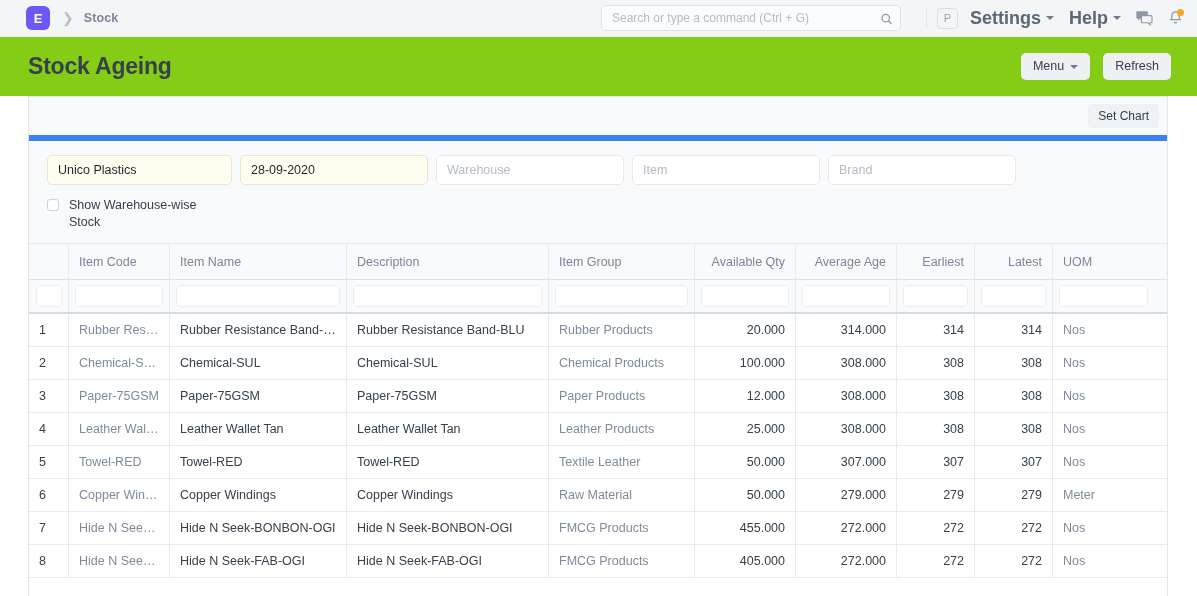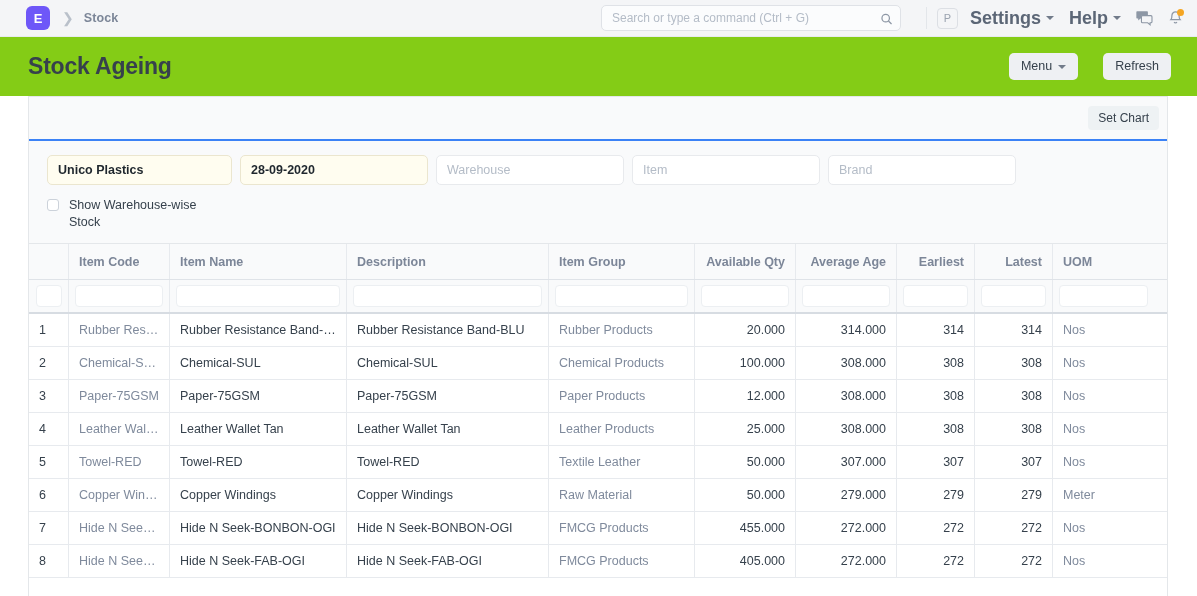--- a/index.html
+++ b/index.html
@@ -119,21 +119,21 @@
     align-items: center;
     padding: 0 26px 0 28px;
     background: #84cc16;
   }
   .page-title {
     font-size: 23px;
     font-weight: bold;
     color: #36414c;
     letter-spacing: -.2px;
   }
-  .head-actions { margin-left: auto; display: flex; gap: 25px; }
+  .head-actions { margin-left: auto; display: flex; gap: 13px; }
   .btn {
     background: #eef0f3;
     border: none;
     border-radius: 5px;
     font-size: 12.5px;
     color: #36414c;
     font-family: "Liberation Sans", sans-serif;
     padding: 7px 12px;
     display: flex; align-items: center; gap: 6px;
     cursor: pointer;
@@ -148,21 +148,21 @@
   .container {
     border: 1px solid #e4e7ea;
     border-bottom: none;
     background: #fff;
     height: 100%;
   }
 
   
   .chart-section {
     background: #f9fafb;
-    border-bottom: 2px solid #3b82f6;
+    border-bottom: 6px solid #3b82f6;
     height: 44px;
     display: flex;
     align-items: center;
     justify-content: flex-end;
     padding-right: 8px;
   }
   .btn-light {
     background: #eef2f4;
     border: none;
     border-radius: 4px;
@@ -192,21 +192,21 @@
     background: #fff;
     font-size: 12.5px;
     font-family: "Liberation Sans", sans-serif;
     color: #737373;
     padding: 0 10px;
     outline: none;
   }
   .filter-field.filled {
     background: #fffdf0;
     border-color: #ebe6cf;
-    font-weight: bold;
+    font-weight: normal;
     color: #1f272e;
   }
   .filter-field::placeholder { color: #b4bcc7; font-weight: normal; }
   .f-link   { width: 185px; }
   .f-date   { width: 188px; }
   .f-wh     { width: 188px; }
   .f-item   { width: 188px; }
   .f-brand  { width: 188px; }
 
   .check-row {
@@ -259,21 +259,21 @@
     display: flex;
     align-items: center;
     font-size: 12.5px;
     overflow: hidden;
     white-space: nowrap;
     text-overflow: ellipsis;
     height: 100%;
     flex: none;
   }
   .dt-head .cell {
-    font-weight: bold;
+    font-weight: normal;
     color: #7c8698;
     border-right-color: #e7eaee;
   }
   .cell > span {
     overflow: hidden;
     white-space: nowrap;
     text-overflow: ellipsis;
     display: block;
     width: 100%;
   }

